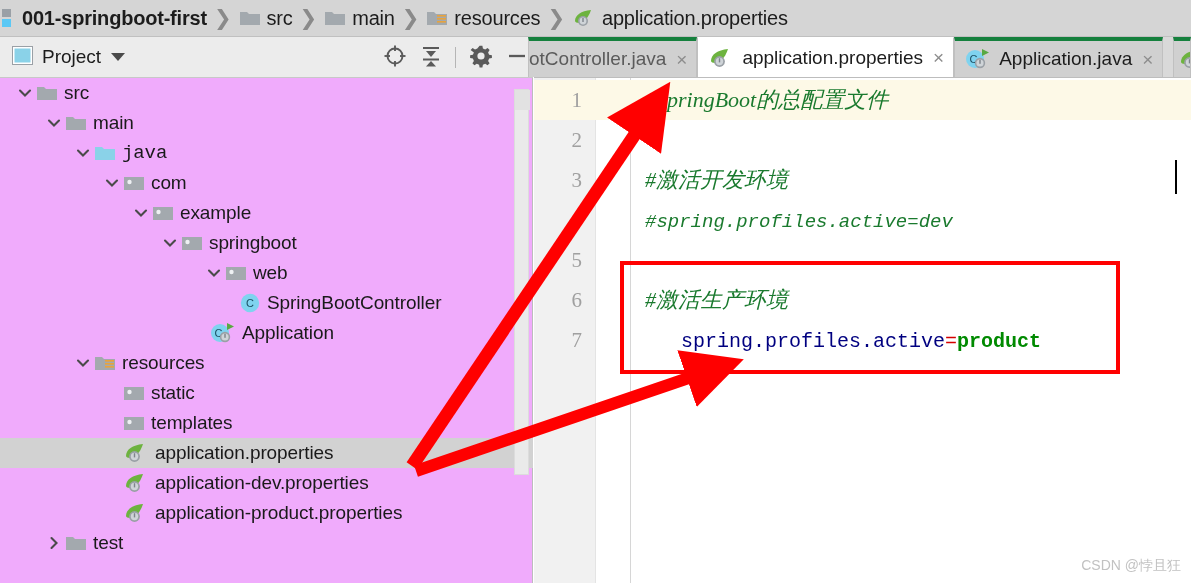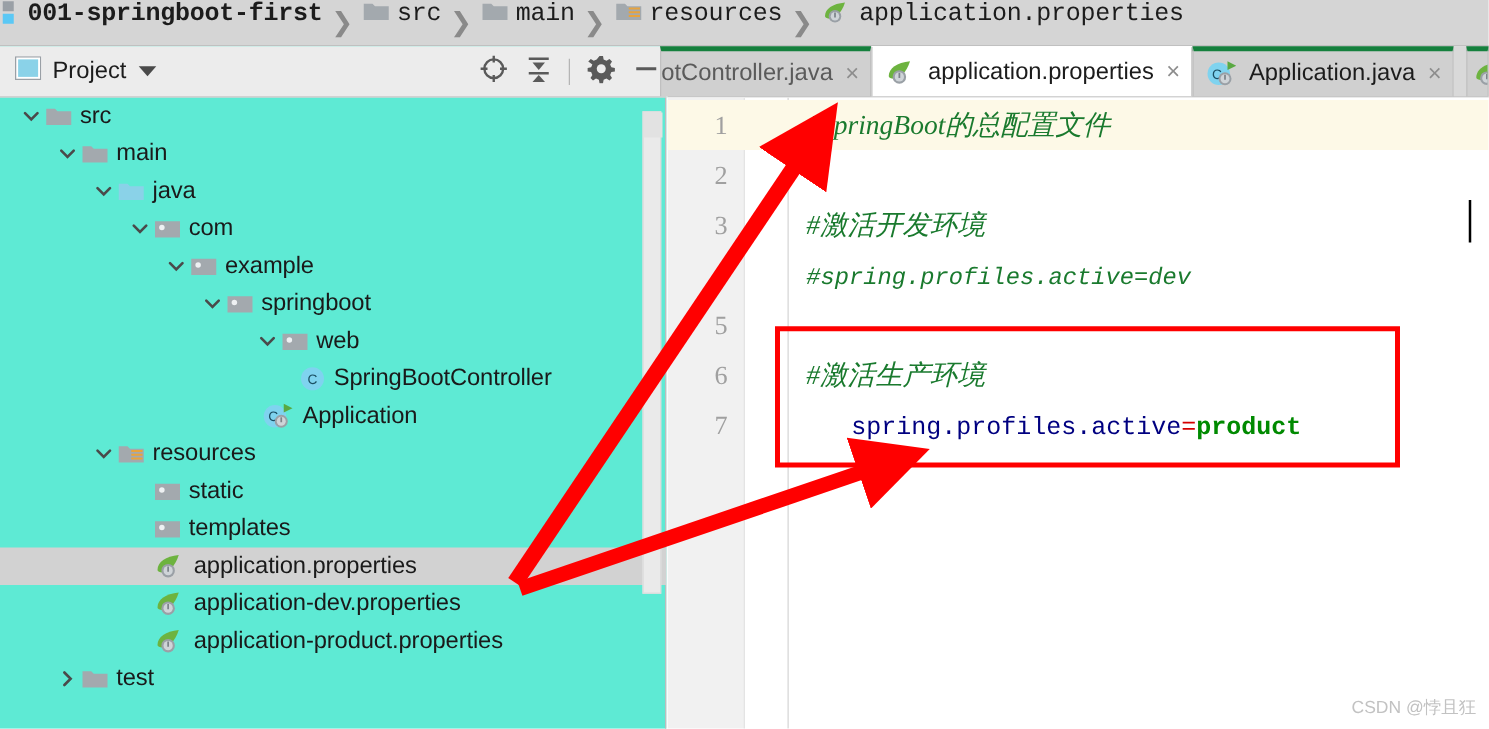--- a/index.html
+++ b/index.html
@@ -12,36 +12,36 @@
   #app { position: relative; width: 1191px; height: 583px; }
 
   
   .breadcrumb-bar {
     position: absolute; left: 0; top: 0; width: 1191px; height: 37px;
     background: #d5d5d5;
     display: flex; align-items: center;
     padding-left: 2px;
     border-bottom: 1px solid #c0c0c0;
   }
-  .crumb { display: flex; height: 37px; font-family: Liberation Mono, monospace; }
+  .crumb { display: flex; align-items: center; height: 37px; }
   .crumb-label {
     font-size: 20px; color: #1c1c1c; white-space: nowrap;
     letter-spacing: -0.2px;
   }
   .crumb-label.bold { font-weight: bold; font-size: 20px; }
   .crumb-sep {
     color: #8a8a8a; font-size: 21px; margin: 0 7px;
     font-weight: 300;
   }
   .crumb-icon { margin-right: 6px; display: inline-flex; flex: 0 0 auto; }
 
   
   .project-panel {
     position: absolute; left: 0; top: 37px; width: 533px; height: 546px;
-    background: #5eead4;
+    background: #f0abfc;
     border-right: 1px solid #bdbdbd;
   }
   .project-header {
     position: relative; height: 41px; width: 533px;
     background: #ececec;
     border-bottom: 1px solid #c8c8c8;
     display: flex; align-items: center;
   }
   .ph-left { display: flex; align-items: center; padding-left: 12px; }
   .ph-title { font-size: 19px; color: #1c1c1c; margin-left: 9px; }
@@ -294,21 +294,21 @@
               <polyline points="3,5.5 8,10.5 13,5.5" fill="none" stroke="#4a4a4a" stroke-width="2.1" stroke-linecap="round"></polyline>
             </svg>
           </span>
           <span class="node-icon">
             <svg width="22" height="18" viewBox="0 0 22 18">
               <path d="M1 3h7l2 2h11v11H1z" fill="#a3a9ae"></path>
             </svg>
           </span>
           <span class="node-label">main</span>
         </div>
-        <div class="tree-row" style="top: 60px; position: absolute; left: 0px; width: 533px;">
+        <div class="tree-row" style="top: 60px; position: absolute; left: 0px; width: 533px; font-family: Liberation Mono, monospace;">
           <span style="display: inline-block; flex: 0 0 72px;"></span>
           <span class="tw">
             <svg width="16" height="16" viewBox="0 0 16 16">
               <polyline points="3,5.5 8,10.5 13,5.5" fill="none" stroke="#4a4a4a" stroke-width="2.1" stroke-linecap="round"></polyline>
             </svg>
           </span>
           <span class="node-icon">
             <svg width="22" height="18" viewBox="0 0 22 18">
               <path d="M1 3h7l2 2h11v11H1z" fill="#8ad2e8"></path>
             </svg>

